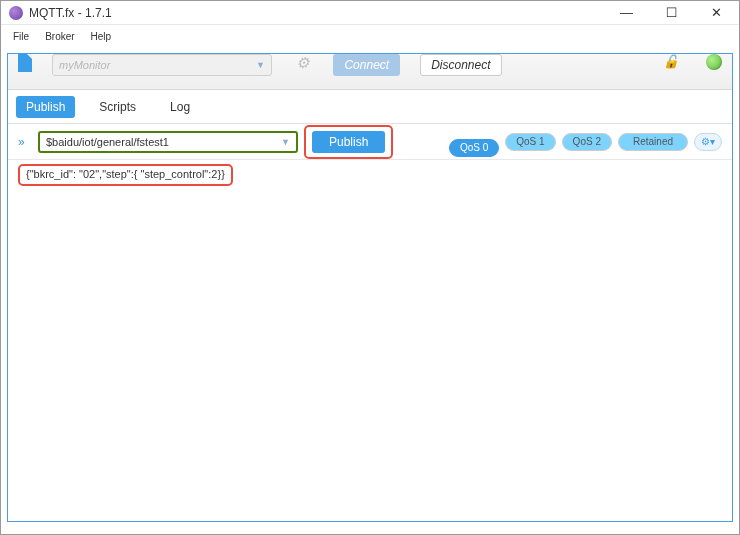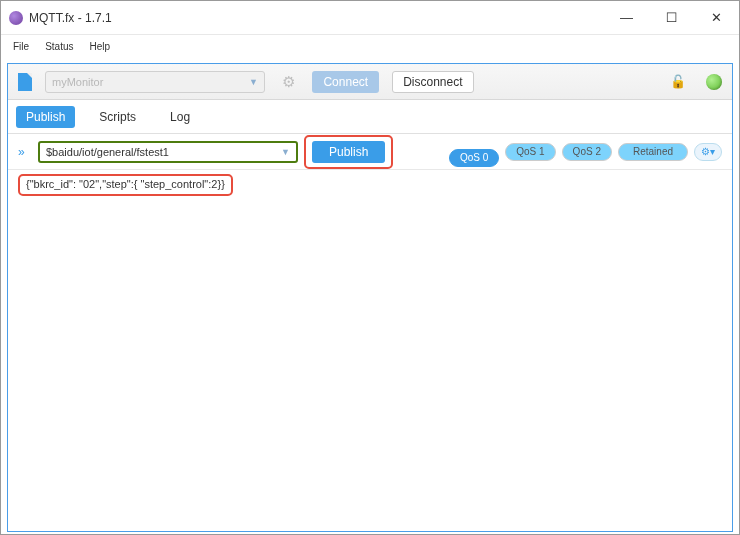--- a/index.html
+++ b/index.html
@@ -1,29 +1,29 @@
 <!DOCTYPE html>
 <html><head>
 <meta charset="utf-8">
 <style>
   * { box-sizing: border-box; margin: 0; padding: 0; font-family: -apple-system, "Segoe UI", Arial, sans-serif; }
   body { background: #fff; width: 740px; height: 535px; overflow: hidden; border: 1px solid #999; }
   
-  .titlebar { height: 34px; display: flex; align-items: center; padding: 0 0 0 8px; background: #fff; border-bottom: 1px solid #e8e8e8; }
+  .titlebar { height: 24px; display: flex; align-items: center; padding: 0 0 0 8px; background: #fff; border-bottom: 1px solid #e8e8e8; }
   .app-icon { width: 14px; height: 14px; border-radius: 50%; background: radial-gradient(circle at 35% 35%, #b088e0, #7040a0); margin-right: 6px; }
   .title-text { font-size: 12px; color: #333; flex: 1; }
   .win-controls { display: flex; height: 100%; }
   .win-btn { width: 45px; display: flex; align-items: center; justify-content: center; font-size: 13px; color: #333; cursor: pointer; }
   
   .menubar { height: 22px; display: flex; align-items: center; padding: 0 12px; gap: 16px; font-size: 10px; color: #333; }
   .menu-item { cursor: pointer; }
   
   .inner { margin: 6px; border: 1px solid #4a9de8; height: 469px; display: flex; flex-direction: column; }
   
-  .connbar { height: 36px; background: linear-gradient(#f7f7f7,#efefef); border-bottom: 1px solid #d8d8d8; display: flex; align-items: center; padding: 0 10px; gap: 13px; }
+  .connbar { height: 36px; background: linear-gradient(#f7f7f7,#efefef); border-bottom: 1px solid #d8d8d8; display: flex; align-items: flex-start; padding: 0 10px; gap: 20px; font-style: italic; }
   .file-icon { width: 14px; height: 18px; background: #3a9de8; position: relative; }
   .file-icon::after { content:''; position:absolute; top:0; right:0; border-style:solid; border-width:0 5px 5px 0; border-color: transparent #efefef transparent transparent; }
   .conn-select { flex: 0 0 220px; height: 22px; background: #f0f0f0; border: 1px solid #d0d0d0; border-radius: 3px; display:flex; align-items:center; justify-content:space-between; padding:0 6px; color:#b8b8b8; font-size:11px; }
   .chev-down { font-size: 9px; color: #8aaed0; }
   .gear { color: #bfbfbf; font-size: 15px; margin: 0 4px; }
   .btn { height: 22px; padding: 0 10px; border-radius: 3px; font-size: 12px; display:flex; align-items:center; cursor:pointer; border:1px solid transparent; }
   .btn.connect { background: #a8c8e8; color: #fff; }
   .btn.disconnect { background: #fff; border-color: #ccc; color: #333; }
   .connbar-spacer { flex: 1; }
   .lock-icon { color: #555; font-size: 13px; margin-right: 6px; }
@@ -55,21 +55,21 @@
   <div class="title-text">MQTT.fx - 1.7.1</div>
   <div class="win-controls">
     <div class="win-btn">—</div>
     <div class="win-btn">☐</div>
     <div class="win-btn close">✕</div>
   </div>
 </div>
 
 <div class="menubar">
   <span class="menu-item">File</span>
-  <span class="menu-item">Status</span>
+  <span class="menu-item">Broker</span>
   <span class="menu-item">Help</span>
 </div>
 
 <div class="inner">
 
   <div class="connbar">
     <div class="file-icon"></div>
     <div class="conn-select">
       <span>myMonitor</span>
       <span class="chev-down">▼</span>

